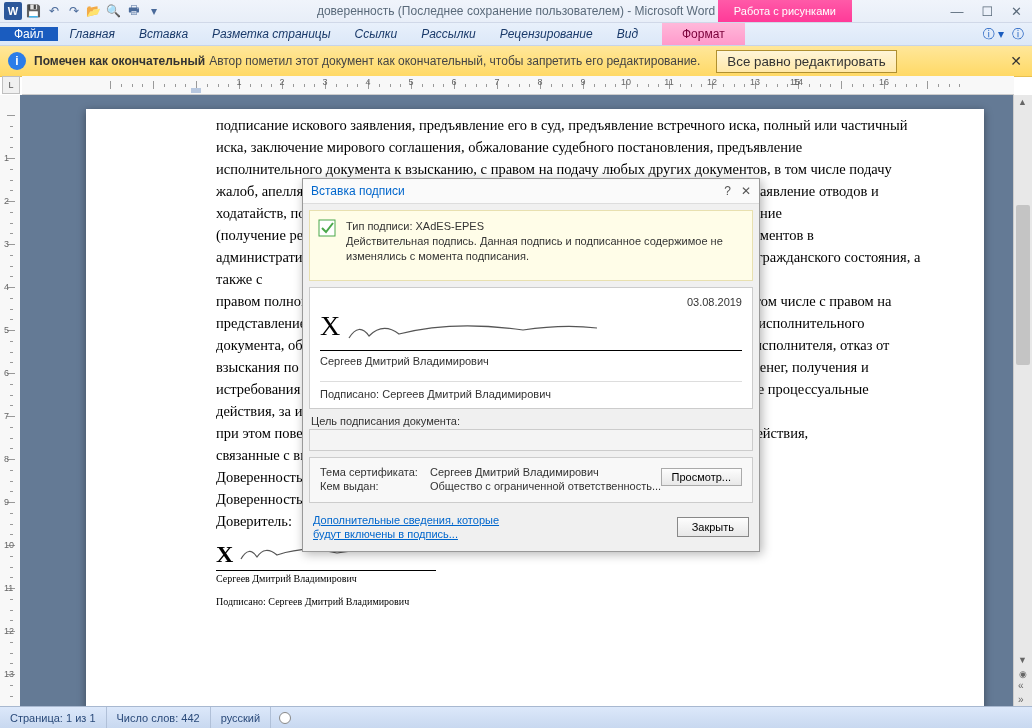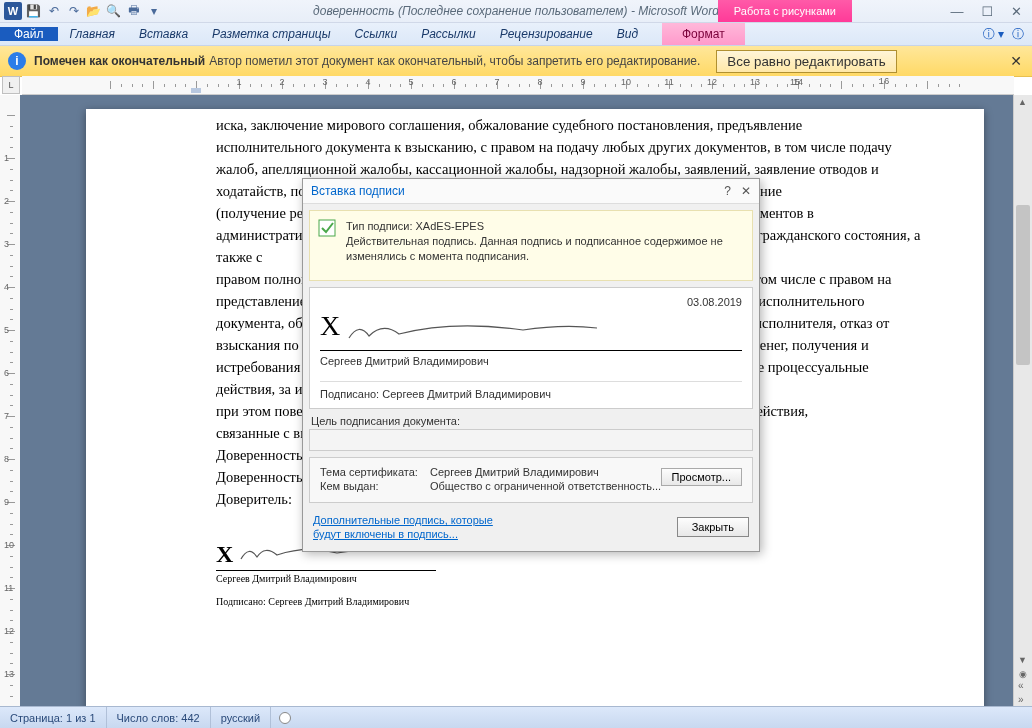--- a/index.html
+++ b/index.html
@@ -1,20 +1,20 @@
 <!DOCTYPE html>
 <html><head>
 <meta charset="utf-8">
 <style>
   html, body { margin:0; padding:0; font-family: "Segoe UI", Tahoma, sans-serif; font-size:12px; background:#fff; overflow:hidden; }
   .title-bar { height:22px; background:linear-gradient(#f0f4fb,#e8eef8); display:flex; align-items:center; position:relative; border-bottom:1px solid #d0d8e8; }
   .word-icon { width:18px; height:18px; margin:0 4px; background:#2b579a; color:#fff; font-weight:bold; font-size:11px; display:flex; align-items:center; justify-content:center; border-radius:2px; }
   .qat { display:flex; gap:4px; align-items:center; }
   .qat span { width:16px; height:16px; display:flex; align-items:center; justify-content:center; color:#4a6a9a; font-size:12px; }
-  .doc-title { position:absolute; left:50%; transform:translateX(-50%); font-size:12px; color:#5a6a7a;font-style:italic; }
+  .doc-title { position:absolute; left:50%; transform:translateX(-50%); font-size:12px; color:#5a6a7a; }
   .context-tab { position:absolute; right:180px; top:0; height:22px; background:linear-gradient(#ff5aa8,#ff3a98); color:#fff; font-size:11px; padding:0 16px; display:flex; align-items:center; justify-content:center; }
   .win-controls { position:absolute; right:0; top:0; display:flex; gap:18px; padding-right:10px; height:22px; align-items:center; color:#5a6a7a; font-size:13px; }
   .ribbon-tabs { height:22px; background:linear-gradient(#e8f0fb,#dce8f8); display:flex; align-items:center; font-size:12px; border-bottom:1px solid #c7d4e8; position:relative; }
   .file-tab { background:#1a5cbf; color:#fff; padding:0 14px; display:flex; align-items:center; }
   .ribbon-tabs .tab { padding:0 12px; display:flex; align-items:center; color:#1a3a6a;font-style:italic; }
   .format-tab { background:linear-gradient(#ffb8da,#ff9acb); color:#7a003a; padding:0 20px; display:flex; align-items:center; position:absolute; left:662px; height:100%; }
   .ribbon-help { position:absolute; right:8px; display:flex; gap:8px; align-items:center; color:#1a5cbf; height:100%; }
   .info-bar { background:linear-gradient(#ffe79a,#ffd966); height:30px; display:flex; align-items:center; font-size:12px; border-bottom:1px solid #e8c050; position:relative; }
   .info-icon { width:18px; height:18px; border-radius:50%; background:#2b7de9; color:#fff; margin:0 8px; display:flex; align-items:center; justify-content:center; font-weight:bold; font-size:12px; }
   .info-bold { font-weight:bold; color:#333; margin-right:4px; }
@@ -200,21 +200,21 @@
       <div class="ruler-num" style="left: 776px;">14</div>
       <div class="tick" style="left: 786.75px;"></div>
       <div class="tick" style="left: 797.5px;"></div>
       <div class="tick" style="left: 808.25px;"></div>
       <div class="tick major" style="left: 819px;"></div>
       <div class="ruler-num" style="left: 773px;">15</div>
       <div class="tick" style="left: 829.75px;"></div>
       <div class="tick" style="left: 840.5px;"></div>
       <div class="tick" style="left: 851.25px;"></div>
       <div class="tick major" style="left: 862px;"></div>
-      <div class="ruler-num" style="left: 862px; font-family: Liberation Mono, monospace;">16</div>
+      <div class="ruler-num" style="left: 862px;">16</div>
       <div class="tick" style="left: 872.75px;"></div>
       <div class="tick" style="left: 883.5px;"></div>
       <div class="tick" style="left: 894.25px;"></div>
       <div class="tick major" style="left: 905px;"></div>
       <div class="tick" style="left: 915.75px;"></div>
       <div class="tick" style="left: 926.5px;"></div>
       <div class="tick" style="left: 937.25px;"></div>
       <div class="ruler-indent" style="left: 169px;"></div>
     </div>
 </div>
@@ -289,20 +289,21 @@
     <div class="vtick" style="top: 600.5px;"></div>
     <div class="vtick" style="top: 611.25px;"></div>
     <div class="vtick major" style="top: 622px;"></div>
     <div class="vnum" style="top: 622px;">14</div>
     <div class="vtick" style="top: 632.75px;"></div>
   </div>
 
 <div class="doc-area">
   <div class="page">
     <div class="doc-text" id="doc-body">
+        <div>подписание искового заявления, предъявление его в суд, предъявление встречного иска, полный или частичный</div>
         <div>иска, заключение мирового соглашения, обжалование судебного постановления, предъявление</div>
         <div>исполнительного документа к взысканию, с правом на подачу любых других документов, в том числе подачу</div>
         <div>жалоб, апелляционной жалобы, кассационной жалобы, надзорной жалобы, заявлений, заявление отводов и</div>
         <div>ходатайств, подписание и подачу мировых соглашений и заявлений, с правом на получение</div>
         <div>(получение решений, определений, исполнительных листов и судебных приказов), документов в</div>
         <div>административном порядке, включая документы о государственной регистрации актов гражданского состояния, а также с</div>
         <div>правом полного представительства моих интересов в исполнительном производстве, в том числе с правом на</div>
         <div>представление и отзыв исполнительных документов, а также с правом на подачу отзыв исполнительного</div>
         <div>документа, обжалование действий (бездействия) и постановлений судебного пристава-исполнителя, отказ от</div>
         <div>взыскания по исполнительному документу, получение присужденного имущества или денег, получения и</div>
@@ -378,21 +379,21 @@
       <span>Сергеев Дмитрий Владимирович</span>
     </div>
     <div class="dlg-cert-row">
       <span class="dlg-cert-label">Кем выдан:</span>
       <span>Общество с ограниченной ответственность...</span>
     </div>
     <button class="dlg-view-btn">Просмотр...</button>
   </div>
   <div class="dlg-bottom">
     <a class="dlg-link" href="#">
-      <span>Дополнительные подпись, которые</span><br>
+      <span>Дополнительные сведения, которые</span><br>
       <span>будут включены в подпись...</span>
     </a>
     <button class="dlg-close-btn">Закрыть</button>
   </div>
 </div>
 
 <div class="status-bar">
   <div class="status-seg">Страница: 1 из 1</div>
   <div class="status-seg">Число слов: 442</div>
   <div class="status-seg">русский</div>

